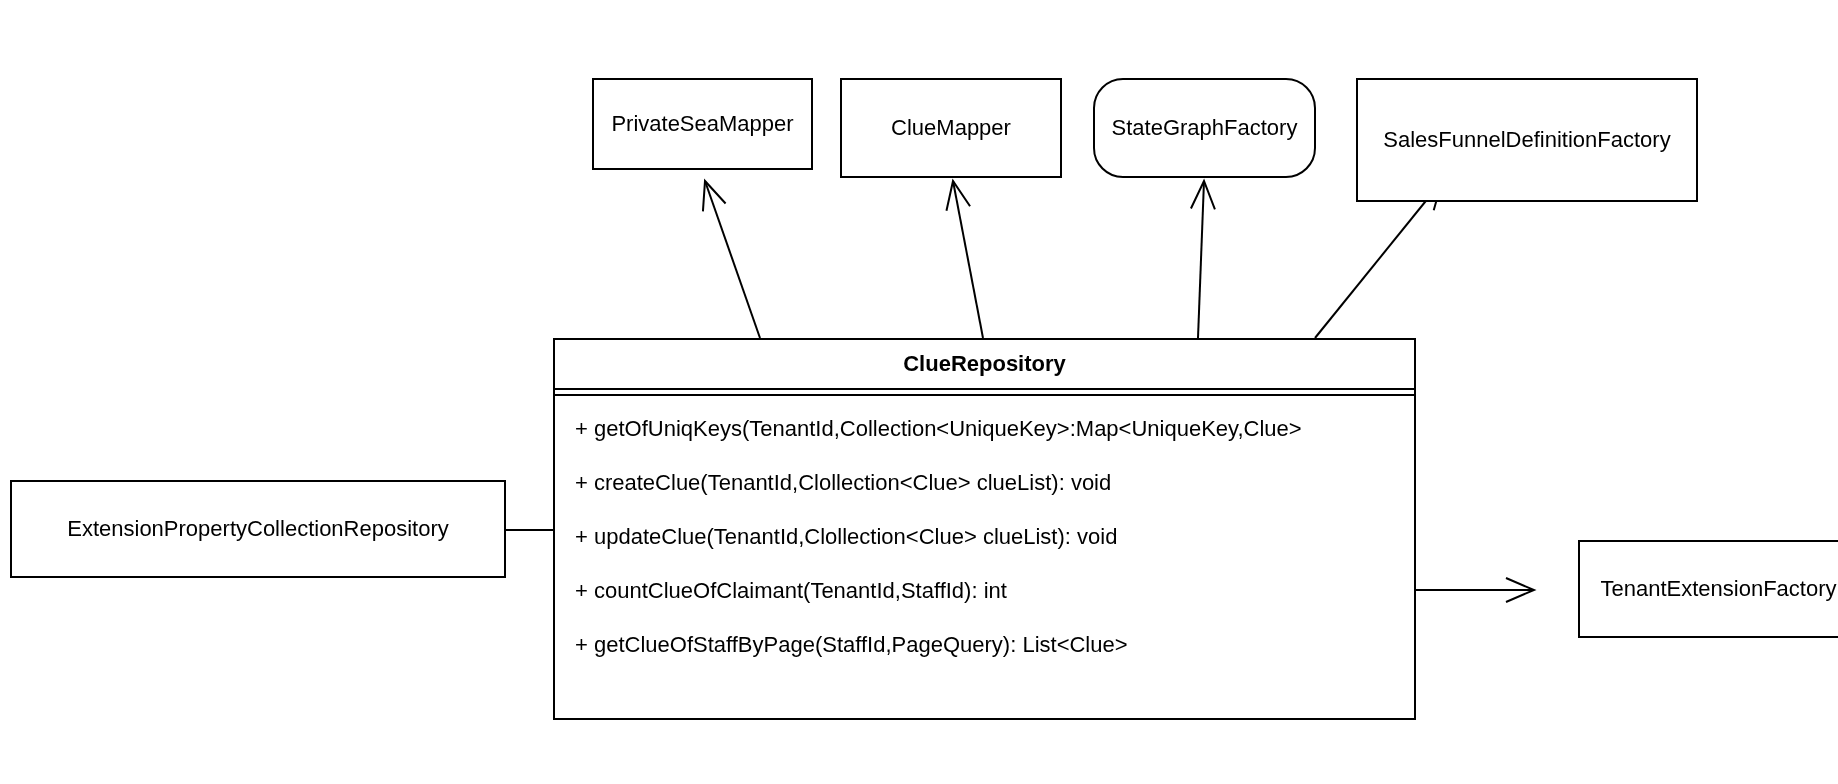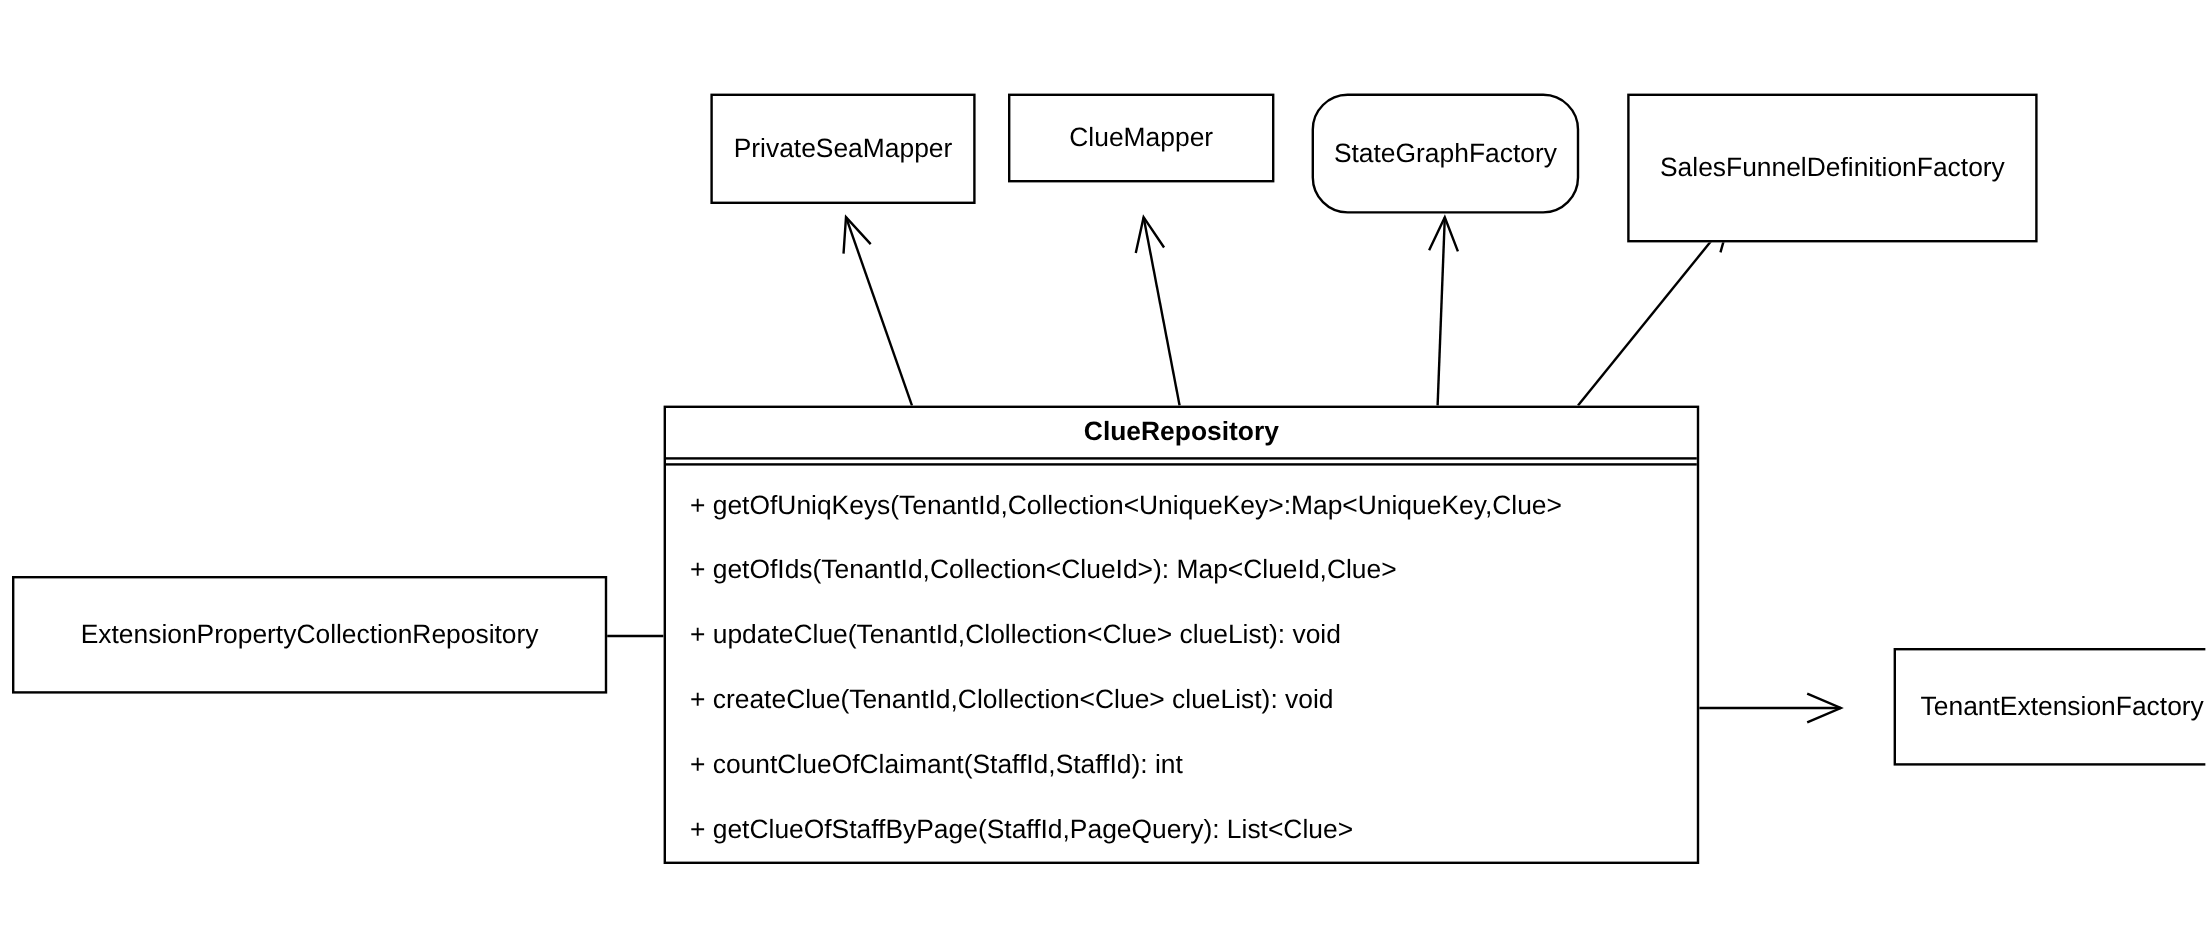--- a/index.html
+++ b/index.html
@@ -57,21 +57,21 @@
   .uml-method-row {
     height: 54px;
     display: flex;
     align-items: center;
     padding-left: 20px;
     font-size: 22px;
     white-space: nowrap;
   }
   
   .n-private-sea-mapper   { left: 592px;  top: 78px;  width: 221px; height: 92px; }
-  .n-clue-mapper          { left: 840px;  top: 78px;  width: 222px; height: 74px; }
+  .n-clue-mapper          { left: 840px;  top: 78px;  width: 222px; height: 100px; }
   .n-state-graph-factory  { left: 1093px; top: 78px;  width: 223px; height: 100px; border-radius: 30px; }
   .n-sales-funnel-factory { left: 1356px; top: 78px;  width: 342px; height: 124px; }
   .n-extension-prop-repo  { left: 10px;   top: 480px; width: 496px; height: 98px; }
   .n-tenant-ext-factory   { left: 1537px; top: 540px; width: 281px; height: 98px; margin-left: 41px; }
   .n-clue-repository      { left: 553px;  top: 338px; width: 863px; height: 382px; }
 </style>
 </head>
 <body>
 
 <div class="canvas">
@@ -114,21 +114,20 @@
     <span>TenantExtensionFactory</span>
   </div>
 
   <div class="uml-class n-clue-repository">
     <div class="uml-class-title">
       <span>ClueRepository</span>
     </div>
     <div class="uml-class-attrs"></div>
     <div class="uml-class-methods">
       <div class="uml-method-row">+ getOfUniqKeys(TenantId,Collection&lt;UniqueKey&gt;:Map&lt;UniqueKey,Clue&gt;</div>
-      <div class="uml-method-row">+ getOfIds(TenantId,Collection&lt;ClueId&gt;): Map&lt;ClueId,Clue&gt;</div>
+      <div class="uml-method-row">+ createClue(TenantId,Clollection&lt;Clue&gt; clueList): void</div>
       <div class="uml-method-row">+ updateClue(TenantId,Clollection&lt;Clue&gt; clueList): void</div>
-      <div class="uml-method-row">+ createClue(TenantId,Clollection&lt;Clue&gt; clueList): void</div>
-      <div class="uml-method-row">+ countClueOfClaimant(StaffId,StaffId): int</div>
+      <div class="uml-method-row">+ countClueOfClaimant(TenantId,StaffId): int</div>
       <div class="uml-method-row">+ getClueOfStaffByPage(StaffId,PageQuery): List&lt;Clue&gt;</div>
     </div>
   </div>
 
 </div>
 
 </body></html>

